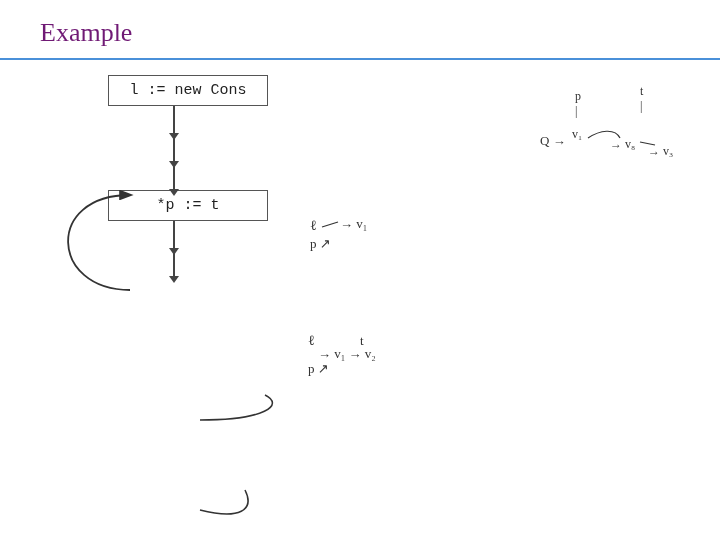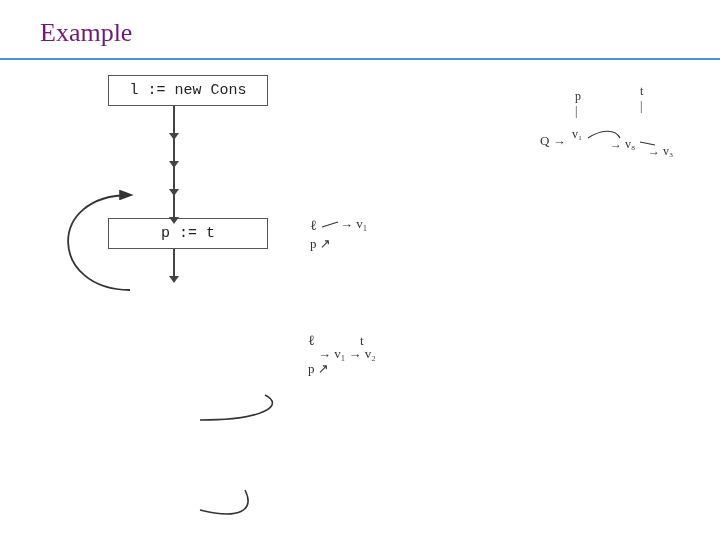--- a/index.html
+++ b/index.html
@@ -87,23 +87,23 @@
 
 <div class="flowchart">
 
   <div class="code-box">l := new Cons</div>
   <div class="arrow-down"></div>
 
   <div class="arrow-down"></div>
 
   <div class="arrow-down"></div>
 
+  <div class="code-box">*p := t</div>
   <div class="arrow-down"></div>
 
-  <div class="code-box">p := t</div>
   <div class="arrow-down"></div>
 </div>
 
 <svg class="svg-overlay" viewBox="0 0 720 540">
 
   <path d="M 130 290 C 50 290, 45 195, 130 195" fill="none" stroke="#333" stroke-width="1.8" marker-end="url(#arrowhead)"></path>
 
   <path d="M 200 420 C 265 420, 285 405, 265 395" fill="none" stroke="#333" stroke-width="1.5"></path>
 
   <path d="M 200 510 C 240 520, 255 510, 245 490" fill="none" stroke="#333" stroke-width="1.5"></path>

